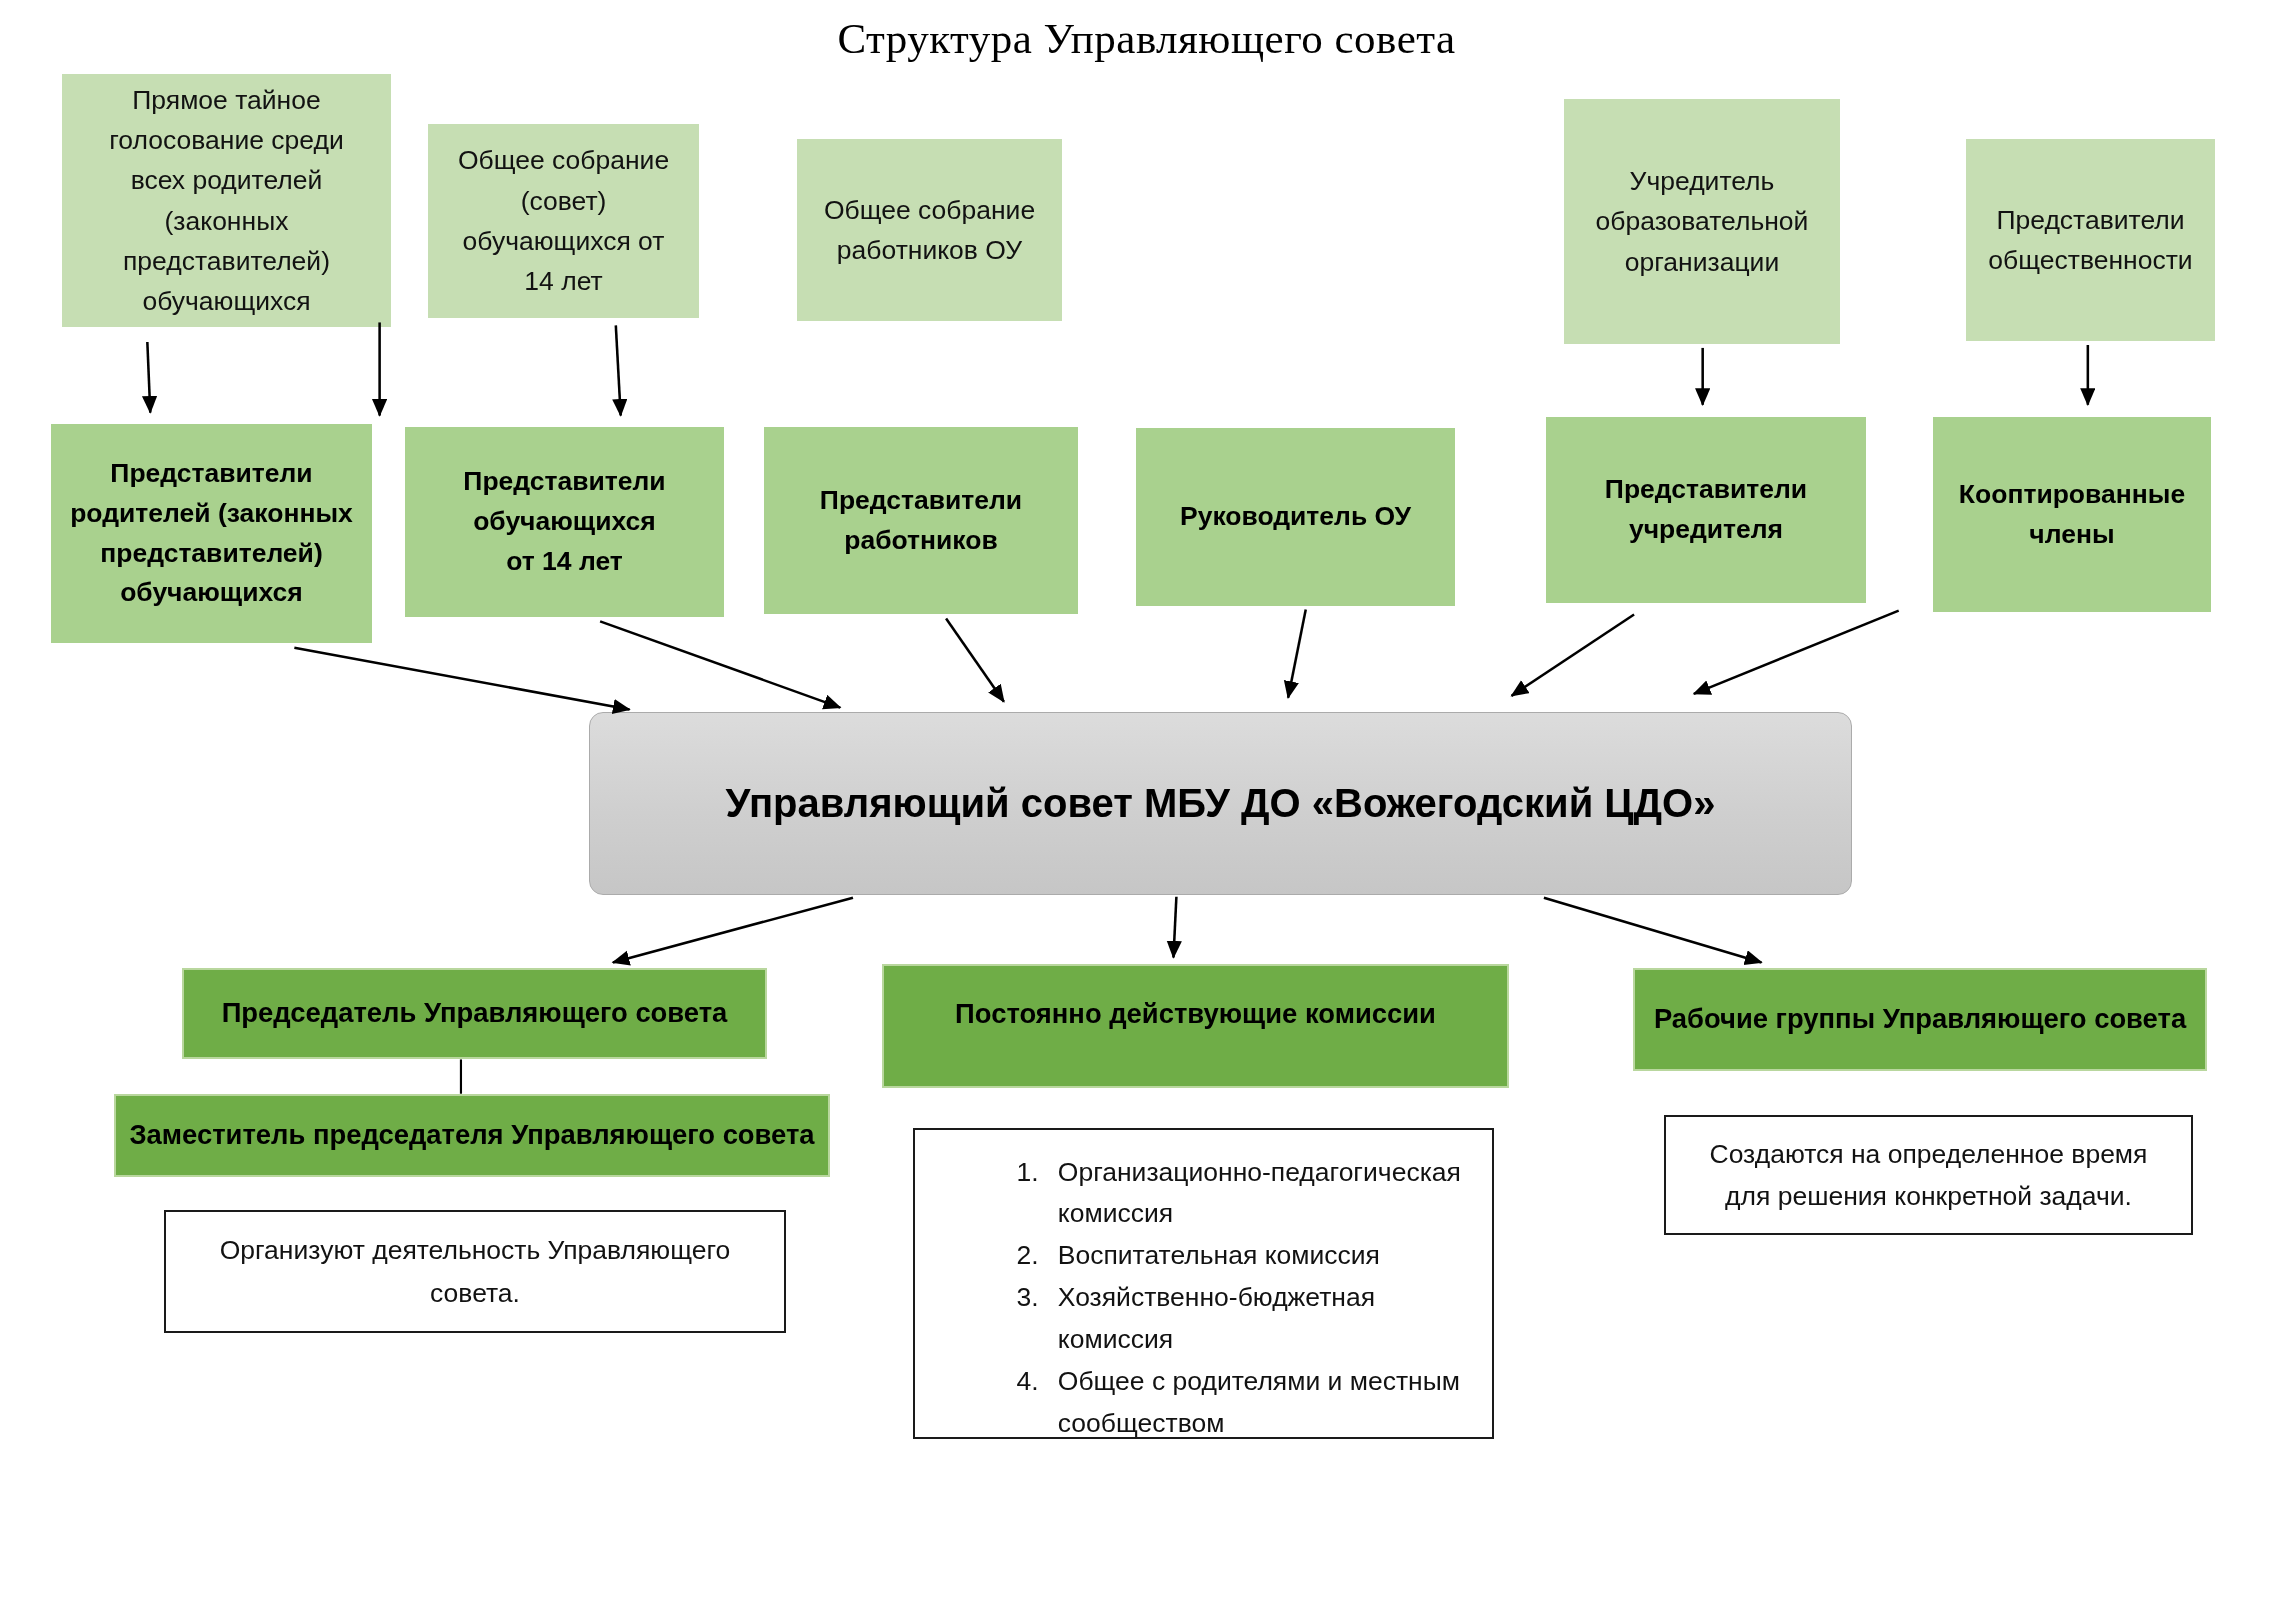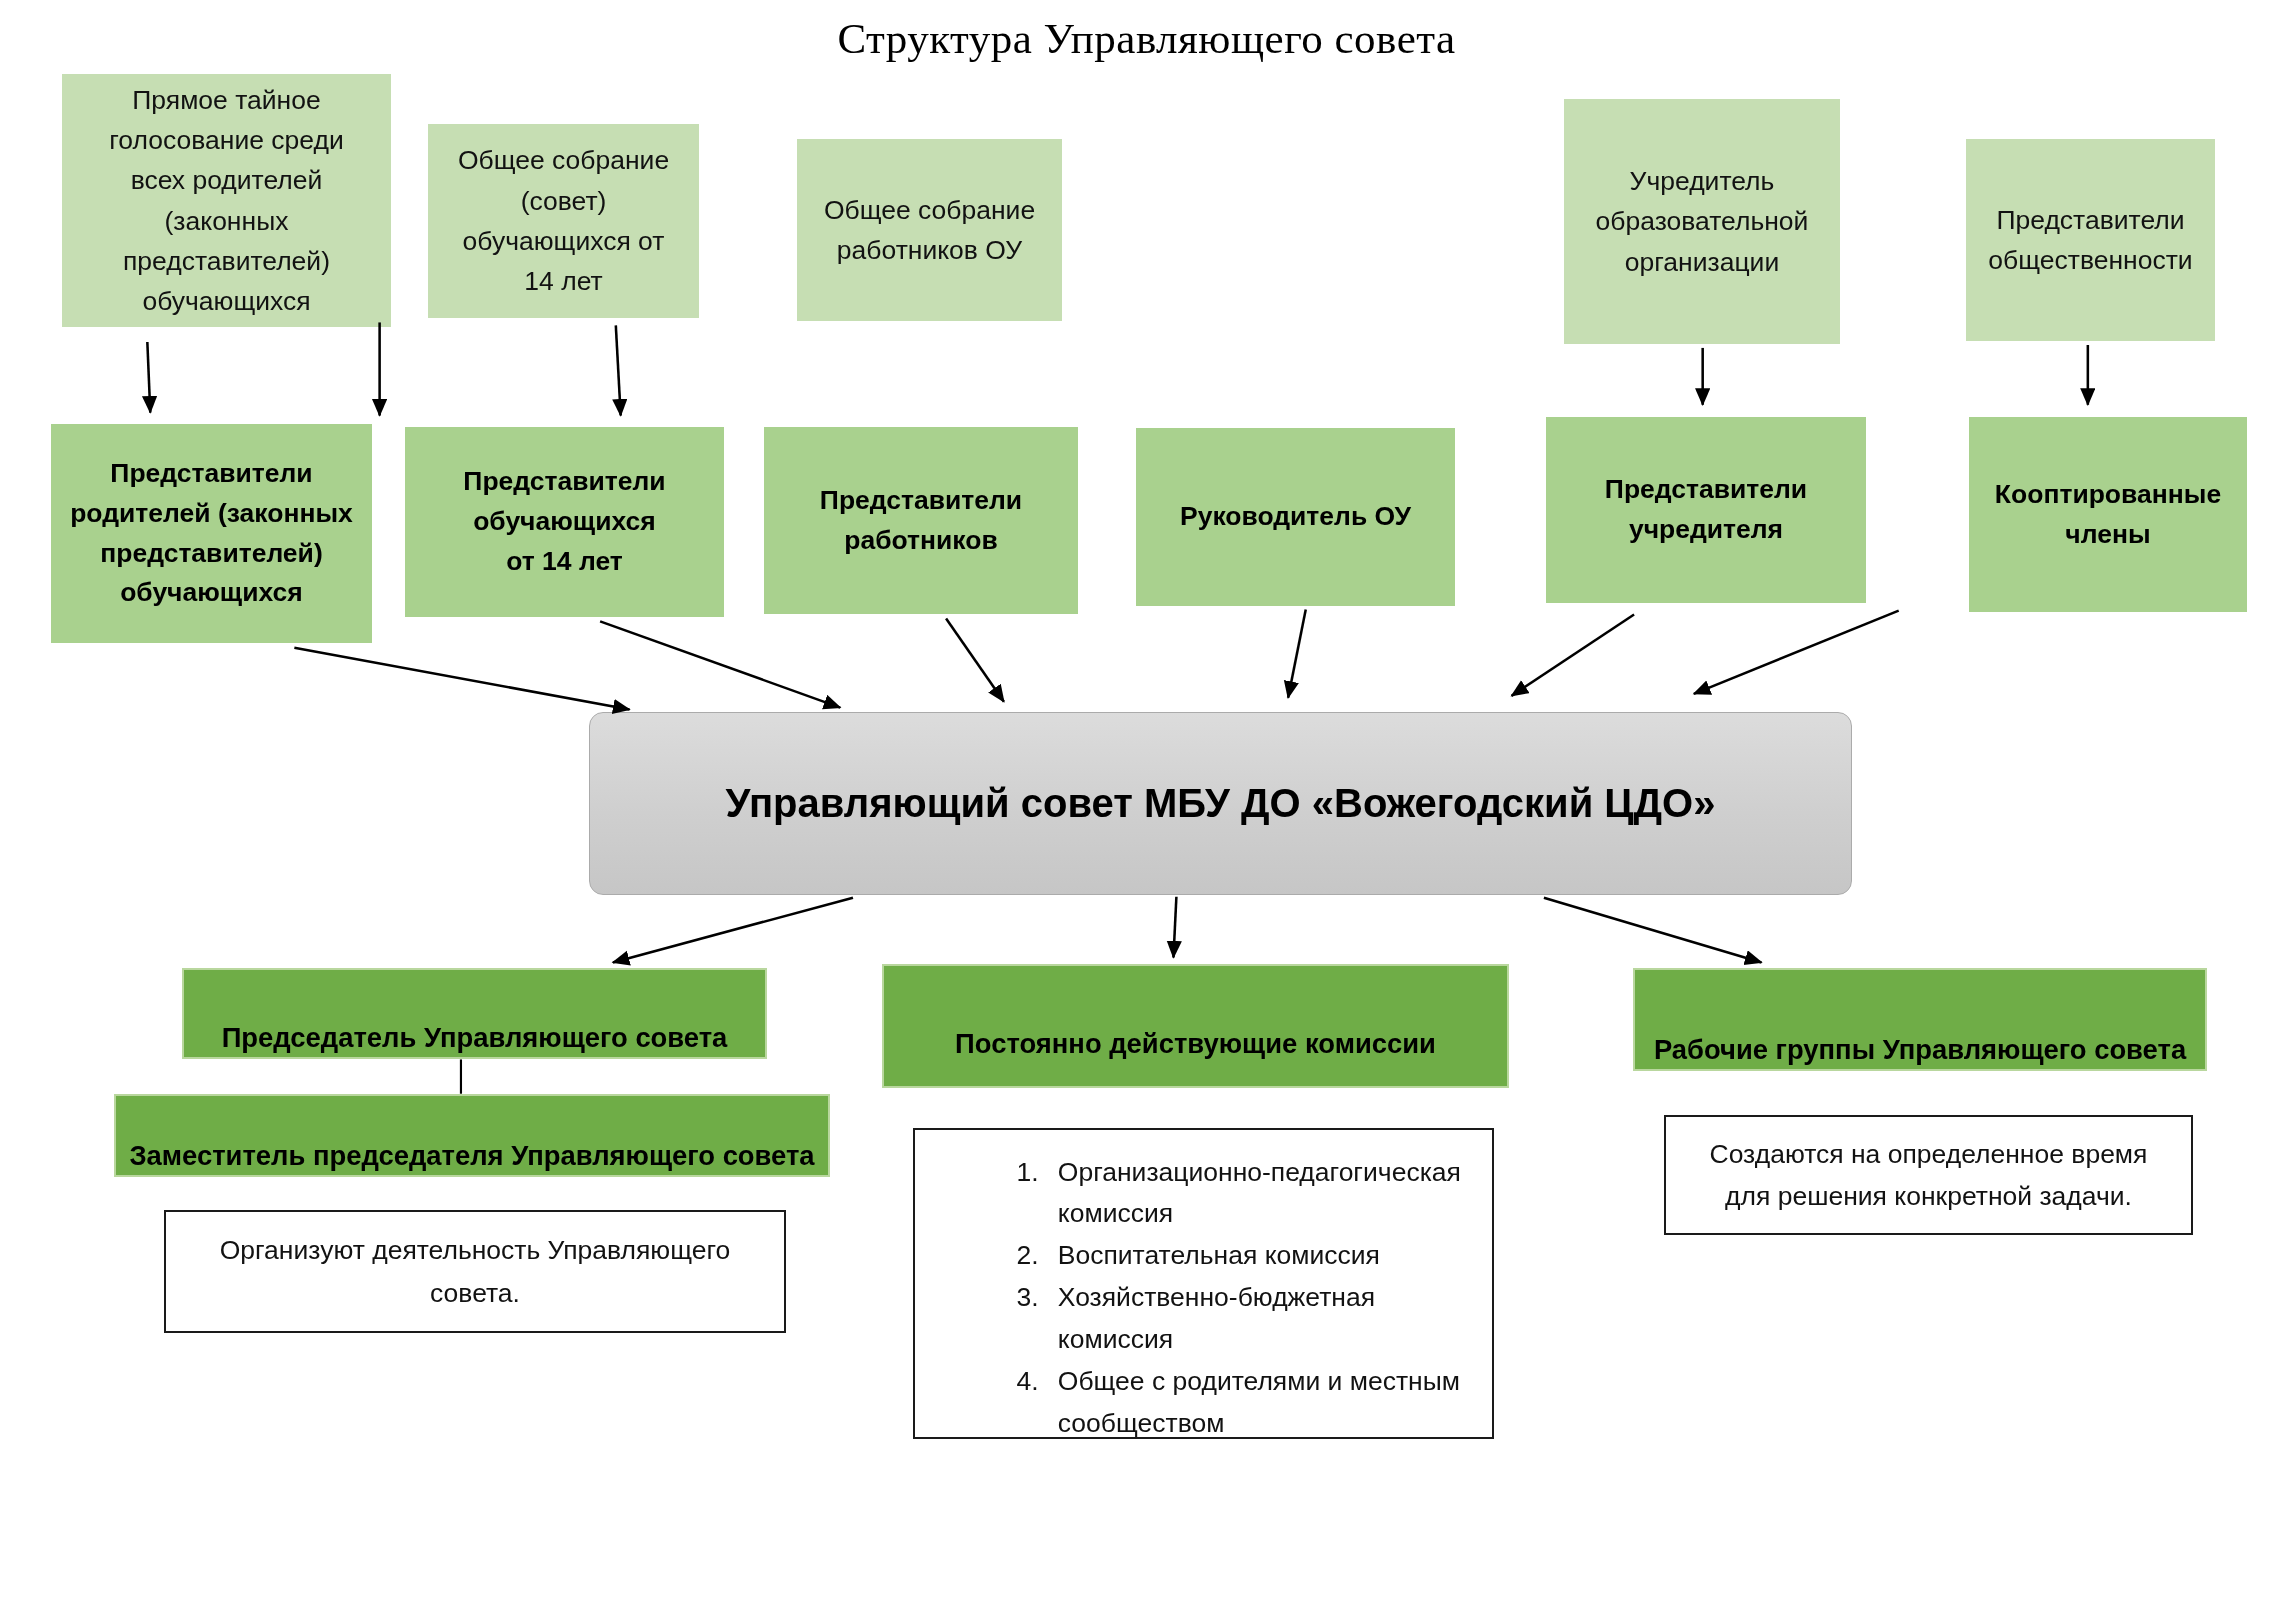--- a/index.html
+++ b/index.html
@@ -33,21 +33,21 @@
     background:var(--light-green);
     font-size:26.5px;line-height:1.52;color:#121212;
   }
   .box-mid{
     background:var(--medium-green);
     font-size:26.5px;line-height:1.5;font-weight:700;color:#000;
   }
   .box-dark{
     background:var(--dark-green);
     border:2px solid var(--dark-green-border);
-    font-size:27.4px;line-height:1.4;font-weight:700;color:#000;align-items:flex-end;
+    font-size:27.4px;line-height:1.4;font-weight:700;color:#000;
   }
   .box-white{
     background:#ffffff;border:2px solid #1a1a1a;
     font-size:26.5px;line-height:1.6;color:#121212;
   }
 
   .council{
     position:absolute;left:589px;top:712px;width:1263px;height:183px;
     background:linear-gradient(180deg,var(--gray-top) 0%,#cfcfcf 55%,var(--gray-bottom) 100%);
     border:1px solid #ababab;border-radius:14px;
@@ -118,21 +118,21 @@
     <span class="txt">Представители
 работников</span>
   </div>
   <div class="box box-mid" style="left:1136px;top:428px;width:319px;height:178px;">
     <span class="txt">Руководитель ОУ</span>
   </div>
   <div class="box box-mid" style="left:1546px;top:417px;width:320px;height:186px;">
     <span class="txt">Представители
 учредителя</span>
   </div>
-  <div class="box box-mid" style="left:1933px;top:417px;width:278px;height:195px;margin-left:36px;">
+  <div class="box box-mid" style="left:1933px;top:417px;width:278px;height:195px;">
     <span class="txt">Кооптированные
 члены</span>
   </div>
 
   <div class="council">
     <span class="txt">Управляющий совет МБУ ДО «Вожегодский ЦДО»</span>
   </div>
 
   <div class="box box-dark" style="left:182px;top:968px;width:585px;height:91px;">
     <span class="txt">Председатель Управляющего совета</span>

